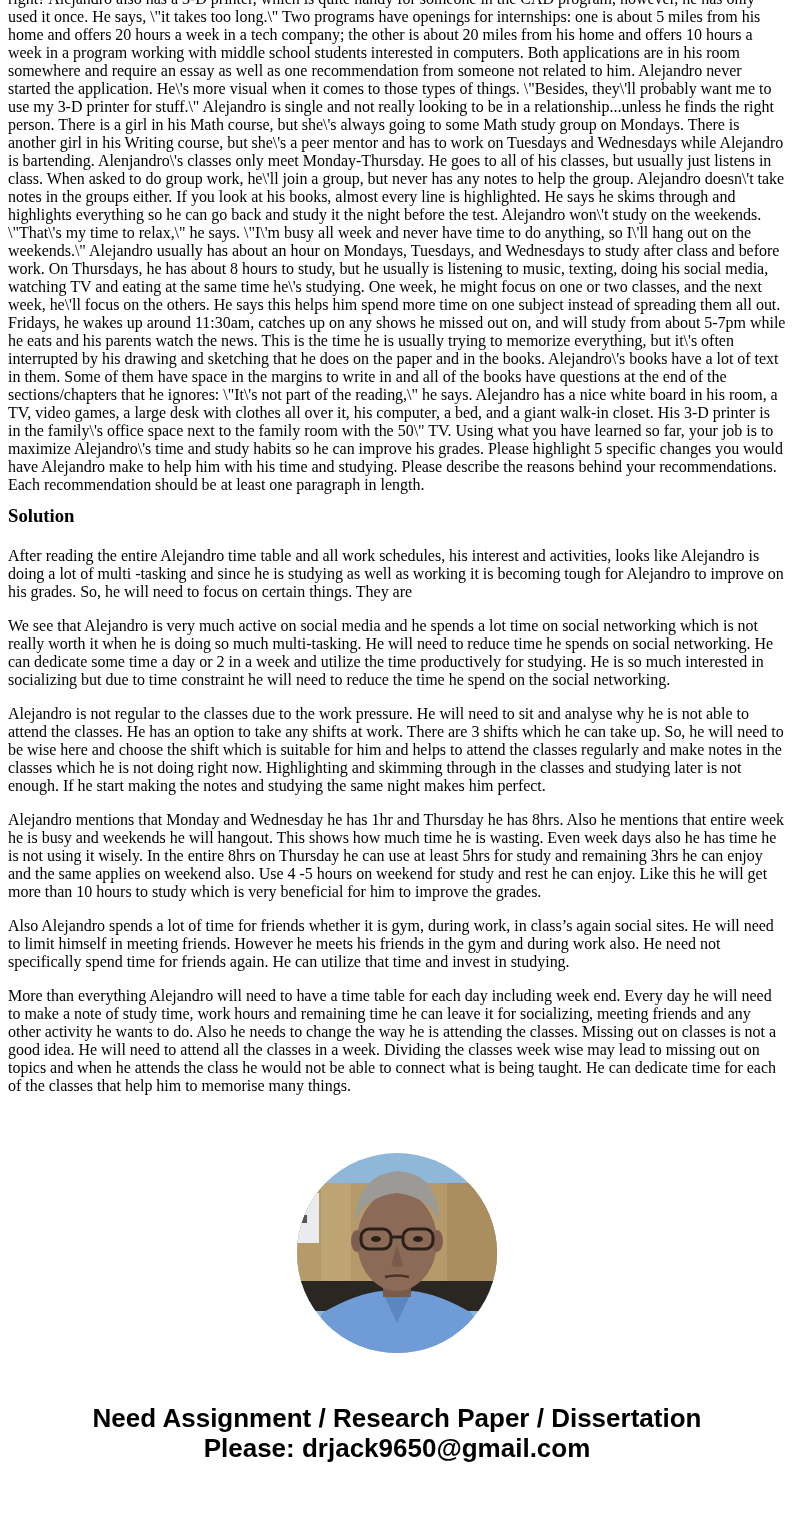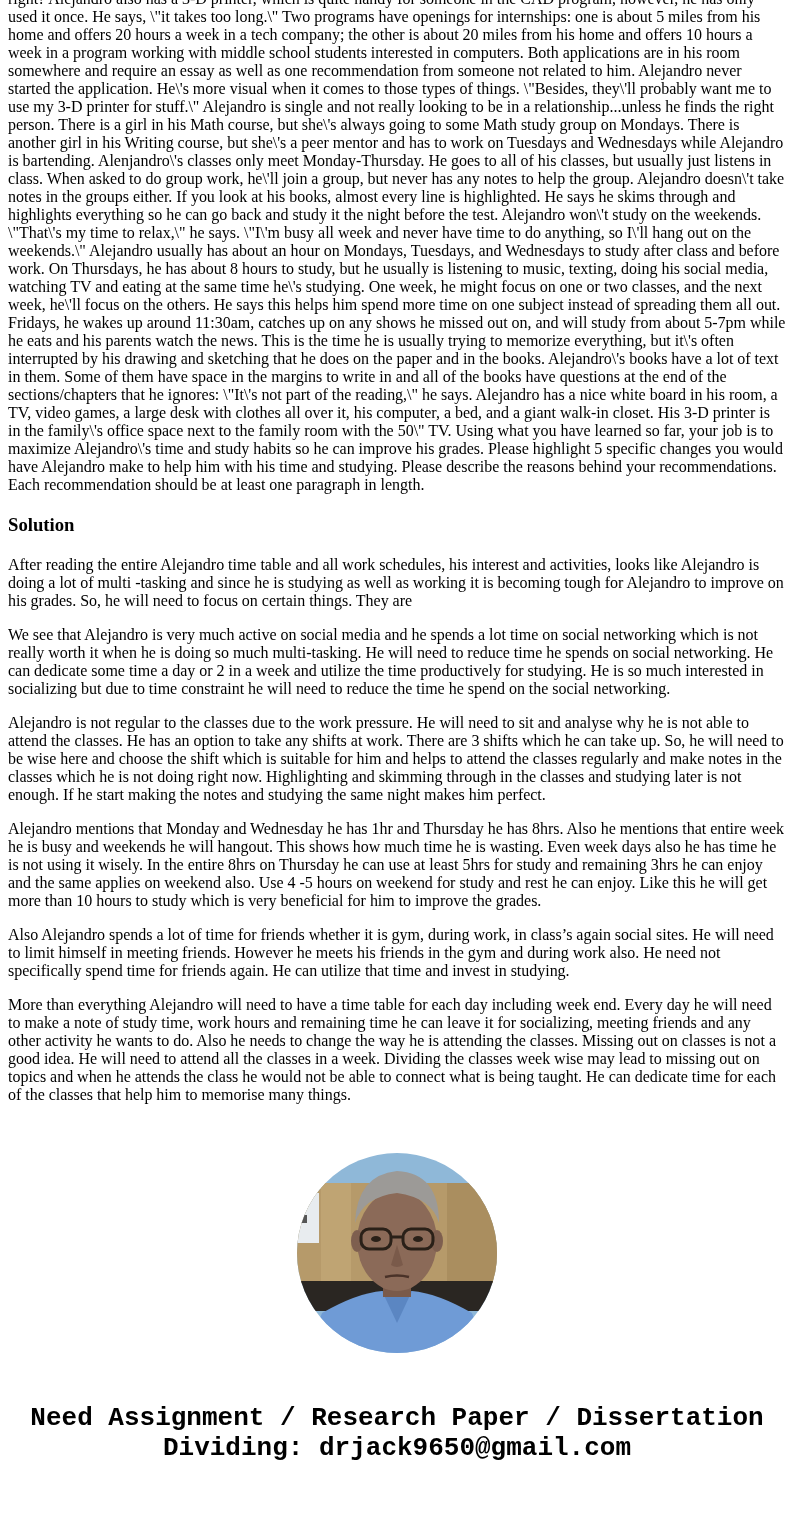--- a/index.html
+++ b/index.html
@@ -22,21 +22,21 @@
       top: -10px;
       font-size: 16px;
       line-height: 18px;
       letter-spacing: -0.02px;
     }
     .doc p {
       margin: 8px 0 16px 0;
       text-align: left;
     }
     .doc h3 {
-      margin: 20px 0 20px 0;
+      margin: 11px 0 20px 0;
       font-size: 18.72px;
       line-height: 22px;
       font-weight: bold;
     }
     .question p { margin: 0; }
     .photo-wrap {
       position: absolute;
       left: 297px;
       top: 1153px;
       width: 200px;
@@ -44,21 +44,21 @@
       border-radius: 50%;
       overflow: hidden;
     }
     .photo-wrap svg { display: block; }
     .promo {
       position: absolute;
       left: 0;
       width: 794px;
       top: 1403px;
       text-align: center;
-      font-family: Liberation Mono, monospace;
+      font-family: Liberation Sans, sans-serif;
       font-weight: bold;
       font-size: 26px;
       line-height: 30px;
       color: #000000;
     }
     .promo div { margin: 0; }
   </style>
 </head>
 <body>
 
@@ -112,14 +112,14 @@
     <ellipse cx="121" cy="86" rx="5" ry="3" fill="#2a2018"></ellipse>
 
     <path d="M100 92 L94 112 Q100 116 106 112 Z" fill="#7a5a4a"></path>
 
     <path d="M88 124 Q100 121 112 124" stroke="#4a3228" stroke-width="2.5" fill="none"></path>
   </svg>
 </div>
 
 <div class="promo">
   <div>Need Assignment / Research Paper / Dissertation</div>
-  <div>Dividing: drjack9650@gmail.com</div>
+  <div>Please: drjack9650@gmail.com</div>
 </div>
 
 </body></html>

